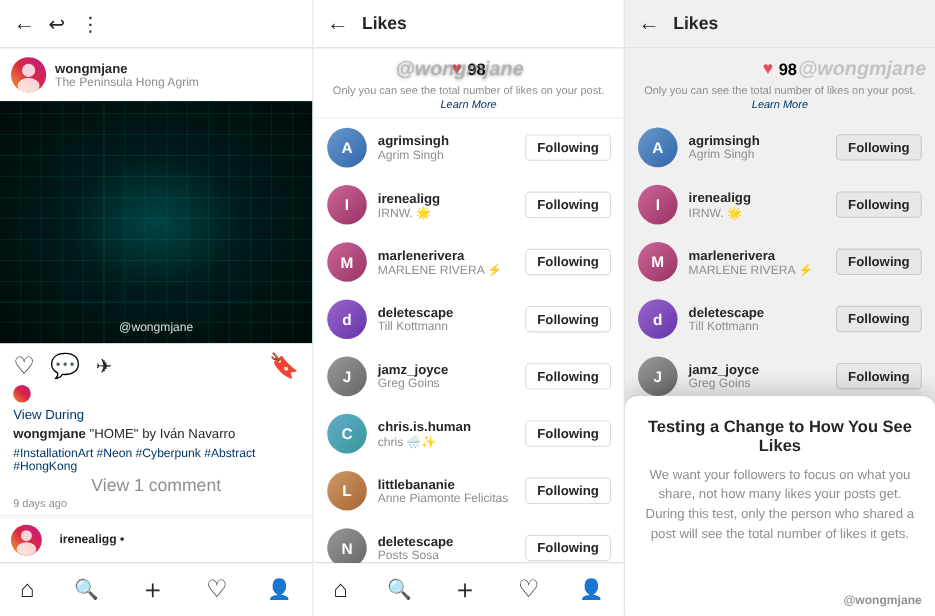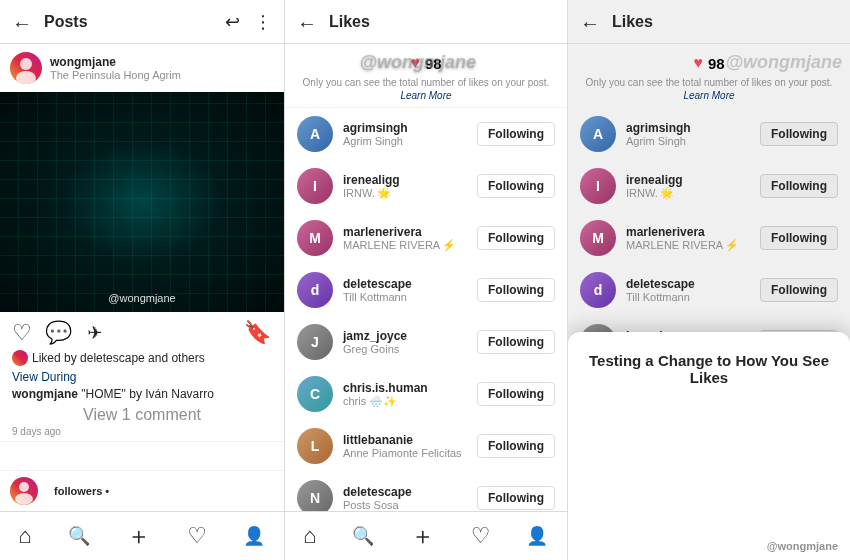--- a/index.html
+++ b/index.html
@@ -379,21 +379,21 @@
     
     .dark-overlay {
       position: absolute;
       bottom: 0;
       left: 0;
       right: 0;
       background: #fff;
       border-radius: 12px 12px 0 0;
       box-shadow: 0 -4px 20px rgba(0,0,0,0.2);
       padding: 20px 16px 16px;
-      height: 228px;
+      height: 200px;
       z-index: 20;
       margin-top: 12px;
     }
 
     .overlay-title {
       font-size: 15px;
       font-weight: 600;
       color: #262626;
       margin-bottom: 8px;
       text-align: center;
@@ -445,21 +445,20 @@
     .av-gray { background: linear-gradient(135deg, #999, #666); }
     .av-ig { background: linear-gradient(45deg, #f09433, #e6683c, #dc2743, #cc2366, #bc1888); }
   </style>
 </head>
 <body>
 
 <div class="panel-posts">
 
   <div class="panel-header">
     <span class="back-arrow">←</span>
-    <span class="header-title">Posts</span>
     <div class="header-icons">
       <span>↩</span>
       <span>⋮</span>
     </div>
   </div>
 
   <div class="post-user-row">
     <div class="avatar-circle av-ig">
       <svg width="32" height="32" viewBox="0 0 32 32">
         <circle cx="16" cy="12" r="6" fill="rgba(255,255,255,0.8)"></circle>
@@ -479,39 +478,39 @@
 
   <div class="post-actions">
     <div class="action-row">
       <span class="action-icon">♡</span>
       <span class="action-icon">💬</span>
       <span class="action-icon" style="font-size:18px;">✈</span>
       <span class="bookmark-icon">🔖</span>
     </div>
     <div class="likes-row">
       <div class="likes-avatar-small"></div>
-      <span class="likes-text">Liked by deletescape and others</span>
     </div>
     <div class="view-likes">View During</div>
     <div class="post-caption">
       <span class="cap-user">wongmjane</span>
       <span>"HOME" by Iván Navarro</span>
     </div>
+    <div class="hashtags">#InstallationArt #Neon #Cyberpunk #Abstract #HongKong</div>
     <div class="view-comments">View 1 comment</div>
     <div class="time-ago">9 days ago</div>
   </div>
 
   <div class="next-user-row">
     <div class="avatar-circle av-ig" style="width:28px;height:28px;">
       <svg width="28" height="28" viewBox="0 0 28 28">
         <circle cx="14" cy="10" r="5" fill="rgba(255,255,255,0.8)"></circle>
         <ellipse cx="14" cy="22" rx="9" ry="6" fill="rgba(255,255,255,0.8)"></ellipse>
       </svg>
     </div>
-    <span class="username" style="margin-left:8px;font-size:11px;">followers •</span>
+    <span class="username" style="margin-left:8px;font-size:11px;">irenealigg •</span>
   </div>
 
   <div class="bottom-nav">
     <span class="nav-icon">⌂</span>
     <span class="nav-icon" style="font-size:18px;">🔍</span>
     <span class="nav-icon" style="font-size:24px;font-weight:300;">＋</span>
     <span class="nav-icon">♡</span>
     <span class="nav-icon" style="font-size:18px;">👤</span>
   </div>
 </div>
@@ -710,15 +709,16 @@
       <div class="liker-info">
         <div class="liker-username">littlebananie</div>
         <div class="liker-display">Anne Piamonte Felicitas</div>
       </div>
       <button class="following-btn-dark">Following</button>
     </div>
     </div>
 
   <div class="dark-overlay">
     <div class="overlay-title">Testing a Change to How You See Likes</div>
+    <div class="overlay-text">We want your followers to focus on what you share, not how many likes your posts get. During this test, only the person who shared a post will see the total number of likes it gets.</div>
     <div class="overlay-watermark">@wongmjane</div>
   </div>
 </div>
 
 </body></html>

